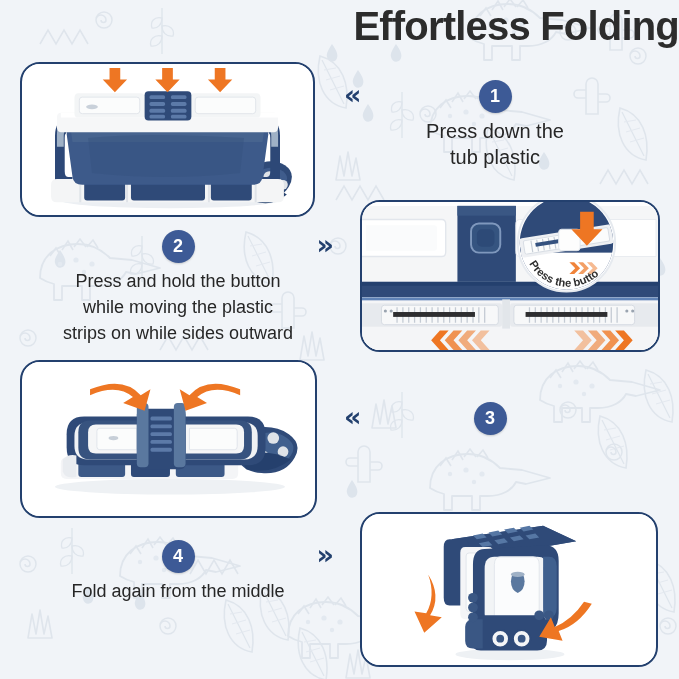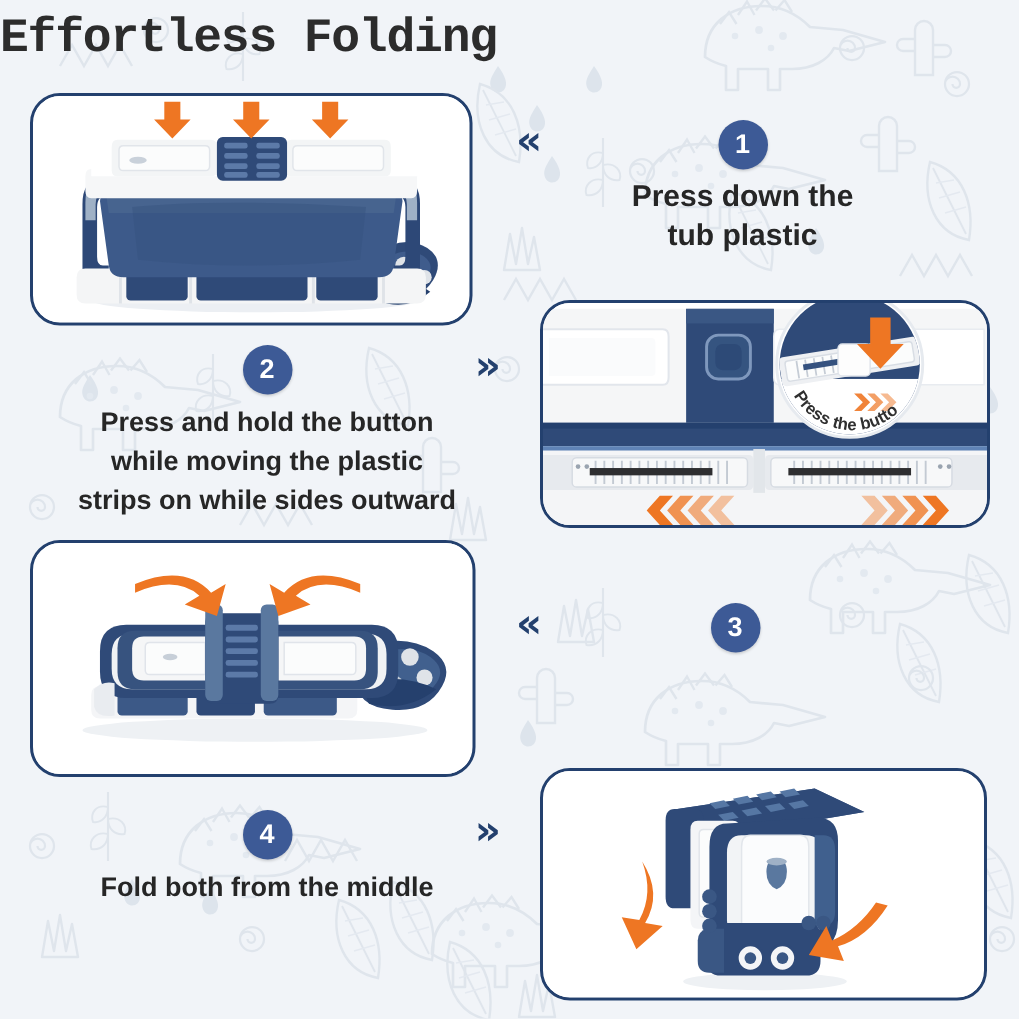--- a/index.html
+++ b/index.html
@@ -11,27 +11,26 @@
   }
   #root{position:absolute;inset:0;}
 
   
   .bg-layer{position:absolute;inset:0;pointer-events:none;}
   .bg-layer svg{position:absolute;inset:0;width:679px;height:679px;}
 
   
   .title{
     position:absolute;left:0;right:0;top:2px;
-    text-align:left;
-    font-size:32px;line-height:48px;
+    text-align:right;
+    font-size:40px;line-height:48px;
     font-weight:700;
     letter-spacing:-0.8px;
     color:#2c2c2c;
     white-space:nowrap;
-    font-family:Liberation Mono, monospace;
   }
 
   
   .panel{
     position:absolute;
     background:#ffffff;
     border:2px solid #23406e;
     border-radius:20px;
     overflow:hidden;
     box-sizing:border-box;
@@ -62,21 +61,21 @@
     position:absolute;top:50%;transform:translateY(-50%);
     color:#23406e;font-size:27px;font-weight:700;line-height:1;
     font-family:"DejaVu Sans", sans-serif;
   }
   .chev.left{left:0;}
   .chev.right{right:0;}
   .step-text{
     text-align:center;
     color:#262626;
     font-size:20px;
-    font-weight:700;
+    font-weight:400;
     line-height:26px;
     margin-top:4px;
   }
 
   #step1{left:350px;top:78px;width:290px;}
   #step1 .chev.left{left:-6px;top:16px;}
   #step2{left:28px;top:228px;width:300px;}
   #step2 .chev.right{right:-6px;top:16px;}
   #step3{left:350px;top:400px;width:280px;}
   #step3 .chev.left{left:-6px;top:16px;}
@@ -442,21 +441,21 @@
       <span class="badge">3</span>
     </div>
   </div>
 
   <div class="step" id="step4">
     <div class="step-head">
       <span class="badge">4</span>
       <span class="chev right">»</span>
     </div>
     <div class="step-text">
-      <div>Fold both from the middle</div>
+      <div>Fold again from the middle</div>
     </div>
   </div>
 
   <div class="panel" id="panel4">
     <div class="panel-inner">
       <svg viewBox="0 0 298 155" xmlns="http://www.w3.org/2000/svg">
         <rect x="0" y="0" width="298" height="155" fill="#ffffff"></rect>
         <ellipse cx="150" cy="144" rx="56" ry="6" fill="#eef1f4"></ellipse>
 
         <g>

